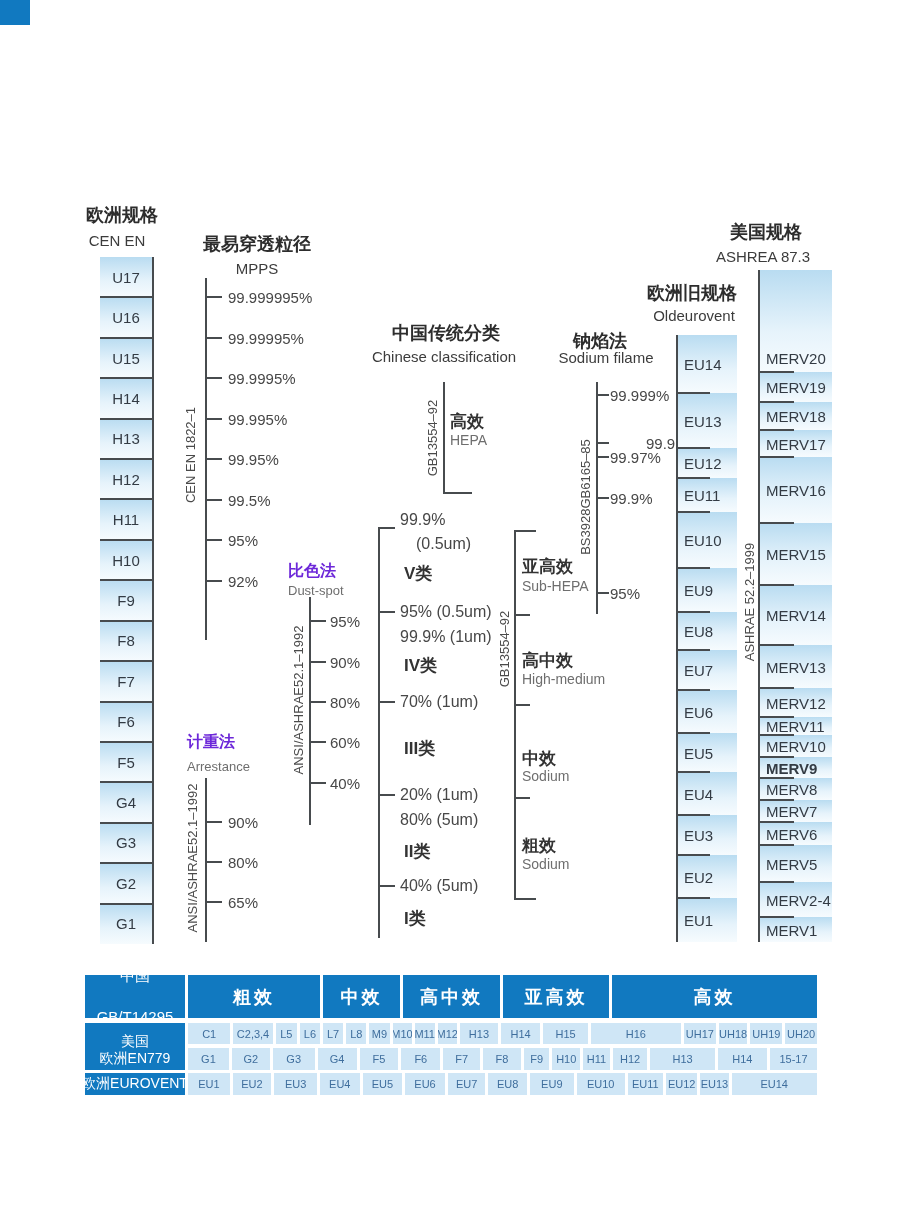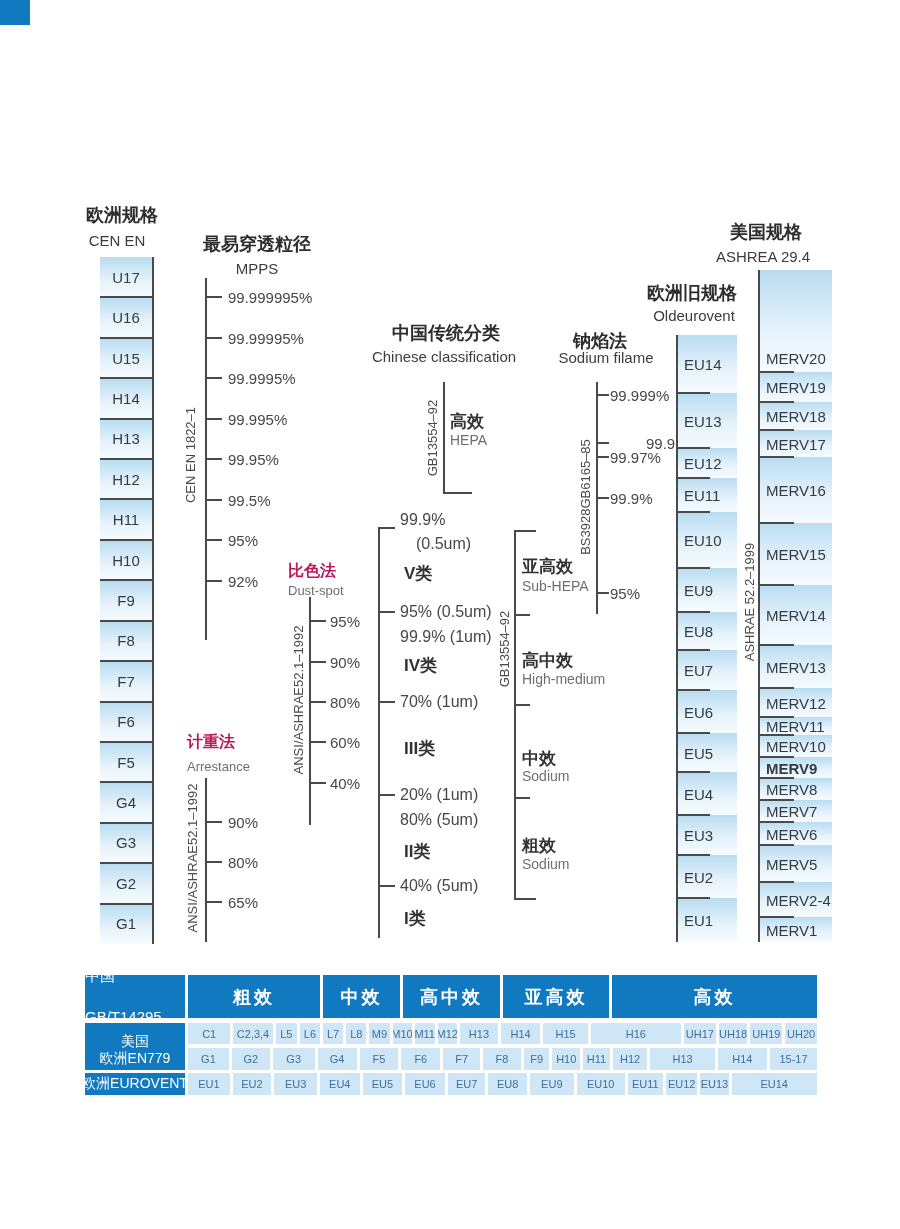--- a/index.html
+++ b/index.html
@@ -5,40 +5,40 @@
   html,body{margin:0;padding:0;background:#ffffff;}
   #canvas{position:relative;width:900px;height:1229px;background:#ffffff;overflow:hidden;
           font-family:"Liberation Sans","DejaVu Sans",sans-serif;}
   .abs{position:absolute;}
   .corner{position:absolute;left:0;top:0;width:30px;height:25px;background:#1179c0;}
   .titlebar{position:absolute;left:0;top:86px;width:900px;height:31px;background:#1179c0;
             display:flex;align-items:center;}
   .titlebar span{margin-left:85px;color:#ffffff;font-size:21px;font-weight:bold;letter-spacing:2px;white-space:nowrap;}
   .t-zh{position:absolute;transform:translate(-50%,-50%);font-size:18px;font-weight:bold;color:#2d2d2d;white-space:nowrap;}
   .t-en{position:absolute;transform:translate(-50%,-50%);font-size:15px;color:#3c3c3c;white-space:nowrap;}
-  .m-zh{position:absolute;transform:translateY(-50%);font-size:16px;font-weight:bold;color:#be185d;white-space:nowrap;}
+  .m-zh{position:absolute;transform:translateY(-50%);font-size:16px;font-weight:bold;color:#6d28d9;white-space:nowrap;}
   .m-en{position:absolute;transform:translateY(-50%);font-size:13px;color:#6e6e6e;white-space:nowrap;}
   .rot{position:absolute;transform:translate(-50%,-50%) rotate(-90deg);font-size:13px;color:#4a4a4a;white-space:nowrap;}
   .vline{width:2px;background:#474b4e;}
   .hline{height:2px;background:#474b4e;}
   .grad{background:linear-gradient(180deg,#b9dcf1 0%,#e6f3fb 60%,#f6fbfe 100%);}
   .cell-label{font-size:15px;color:#333b44;}
   .band-label{transform:translateY(-50%);font-size:15px;color:#333b44;white-space:nowrap;}
   .tick-label{transform:translateY(-50%);font-size:15px;color:#474747;white-space:nowrap;}
   .zh-val{transform:translateY(-50%);font-size:16px;color:#474747;white-space:nowrap;}
   .zh-class{transform:translateY(-50%);font-size:17px;font-weight:bold;color:#333333;white-space:nowrap;}
   .cat-zh{transform:translateY(-50%);font-size:17px;font-weight:bold;color:#333333;white-space:nowrap;}
   .cat-en{transform:translateY(-50%);font-size:14px;color:#6e6e6e;white-space:nowrap;}
   .hepa-zh{position:absolute;transform:translateY(-50%);font-size:17px;font-weight:bold;color:#333333;white-space:nowrap;}
   .hepa-en{position:absolute;transform:translateY(-50%);font-size:14px;color:#6e6e6e;white-space:nowrap;}
   .tbl-row{display:flex;gap:3px;}
   .tbl-cell{flex-basis:0;min-width:0;display:flex;align-items:center;justify-content:center;overflow:hidden;}
   .tbl-blue{background:#1179c0;color:#ffffff;}
   .thg{font-size:18px;font-weight:bold;letter-spacing:3px;}
-  .thl{display:flex;flex-direction:column;justify-content:center;gap:20px;}
+  .thl{display:flex;flex-direction:column;align-items:center;justify-content:center;gap:20px;}
   .thl div{font-size:15px;line-height:1.35;}
   .tbl-lab{display:flex;align-items:center;justify-content:center;font-size:14px;white-space:nowrap;}
   .tbl-light{background:#cfe6f6;color:#3f6e9d;font-size:11px;white-space:nowrap;}
 </style>
 </head>
 <body>
 
 <div id="canvas">
   <div class="corner"></div>
 
@@ -51,21 +51,21 @@
   <div class="t-zh" style="left:446px;top:333px">中国传统分类</div>
   <div class="t-en" style="left:444px;top:356px">Chinese classification</div>
 
   <div class="t-zh" style="left:600px;top:341px">钠焰法</div>
   <div class="t-en" style="left:606px;top:357px">Sodium filame</div>
 
   <div class="t-zh" style="left:692px;top:293px">欧洲旧规格</div>
   <div class="t-en" style="left:694px;top:315px">Oldeurovent</div>
 
   <div class="t-zh" style="left:766px;top:232px">美国规格</div>
-  <div class="t-en" style="left:763px;top:256px">ASHREA 29.4</div>
+  <div class="t-en" style="left:763px;top:256px">ASHREA 87.3</div>
 
   <div class="m-zh" style="left:288px;top:571px">比色法</div>
   <div class="m-en" style="left:288px;top:590px">Dust-spot</div>
 
   <div class="m-zh" style="left:187px;top:742px">计重法</div>
   <div class="m-en" style="left:187px;top:766px">Arrestance</div>
 
   <div class="rot" style="left:190px;top:455px">CEN EN 1822–1</div>
   <div class="rot" style="left:298px;top:700px">ANSI/ASHRAE52.1–1992</div>
   <div class="rot" style="left:192px;top:858px">ANSI/ASHRAE52.1–1992</div>

